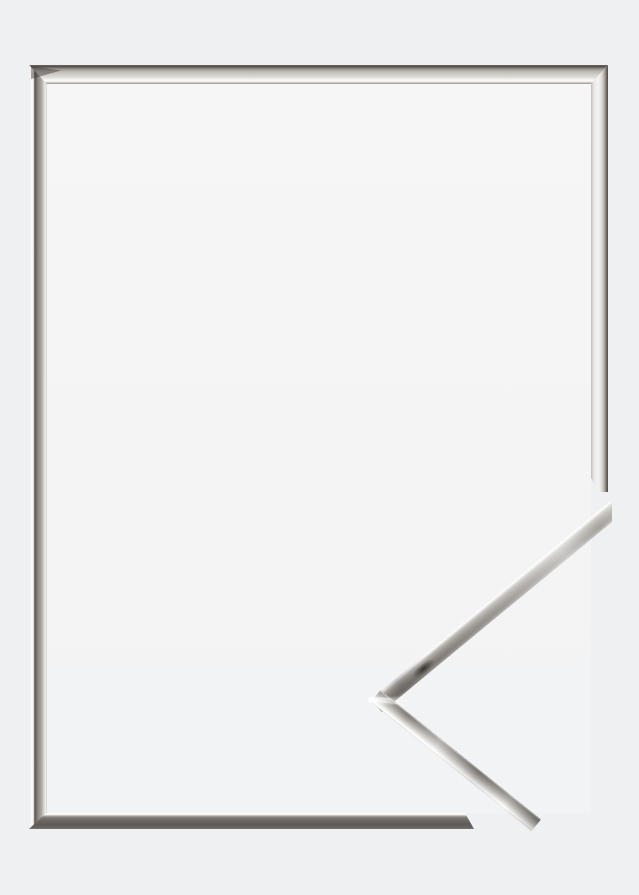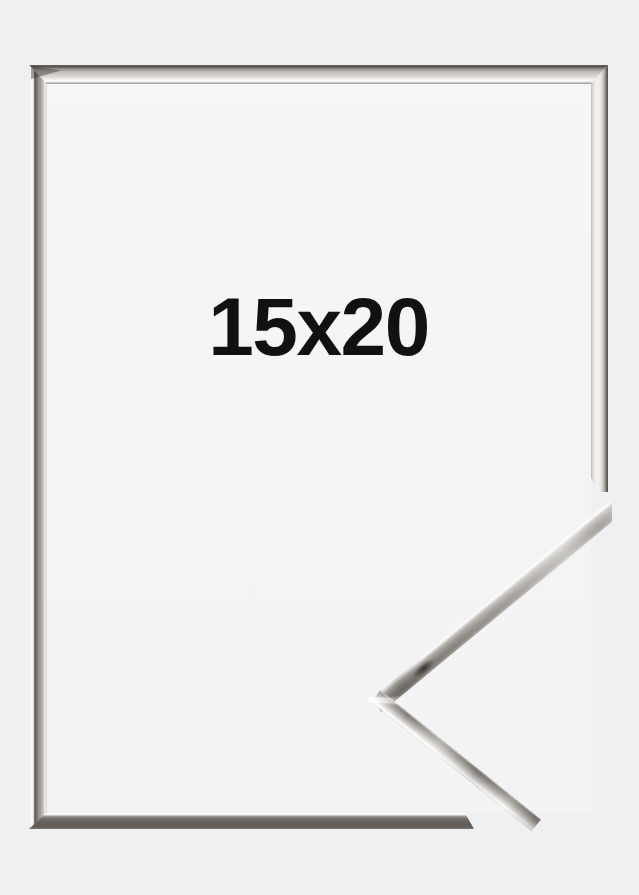--- a/index.html
+++ b/index.html
@@ -137,21 +137,20 @@
 <div class="stage">
 
   <div class="mat"></div>
 
   <div class="bar bar-top"></div>
   <div class="bar bar-left"></div>
   <div class="bar bar-right"></div>
   <div class="bar bar-bottom"></div>
   <div class="corner-accent"></div>
 
-  <div class="size-label">15x20</div>
 
   <div class="sample-clip">
     <div class="arm arm-upper">
       <div class="reflection-smudge"></div>
     </div>
     <div class="arm arm-lower"></div>
     <div class="mitre-seam"></div>
   </div>
 
 </div>

